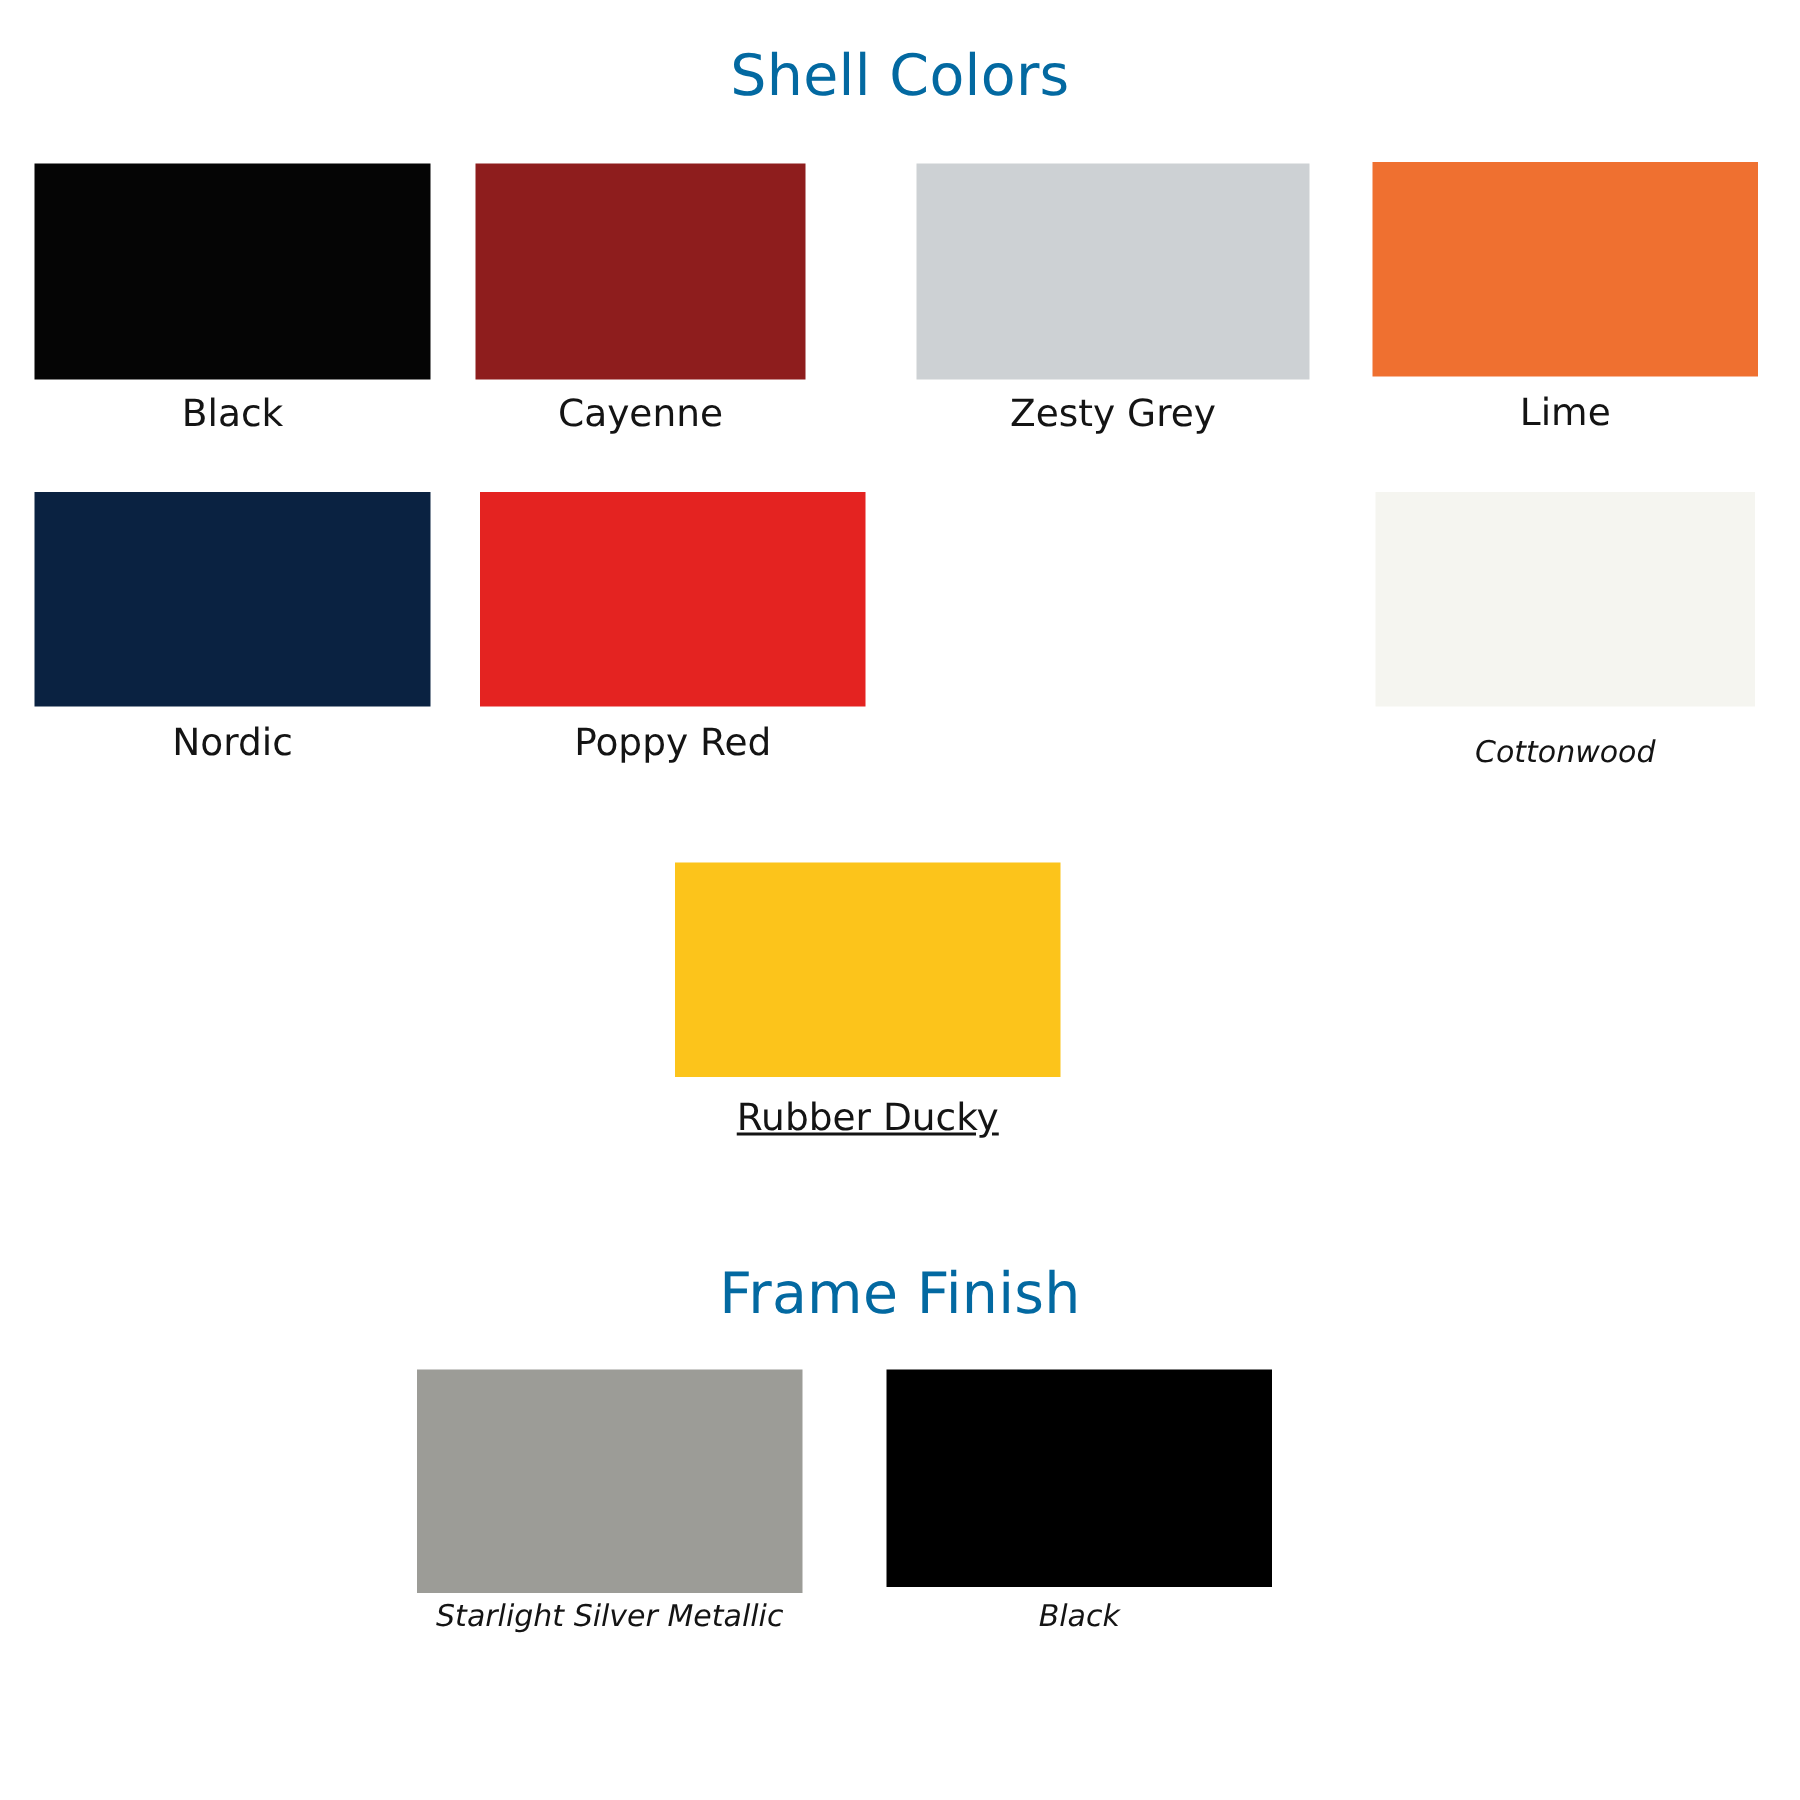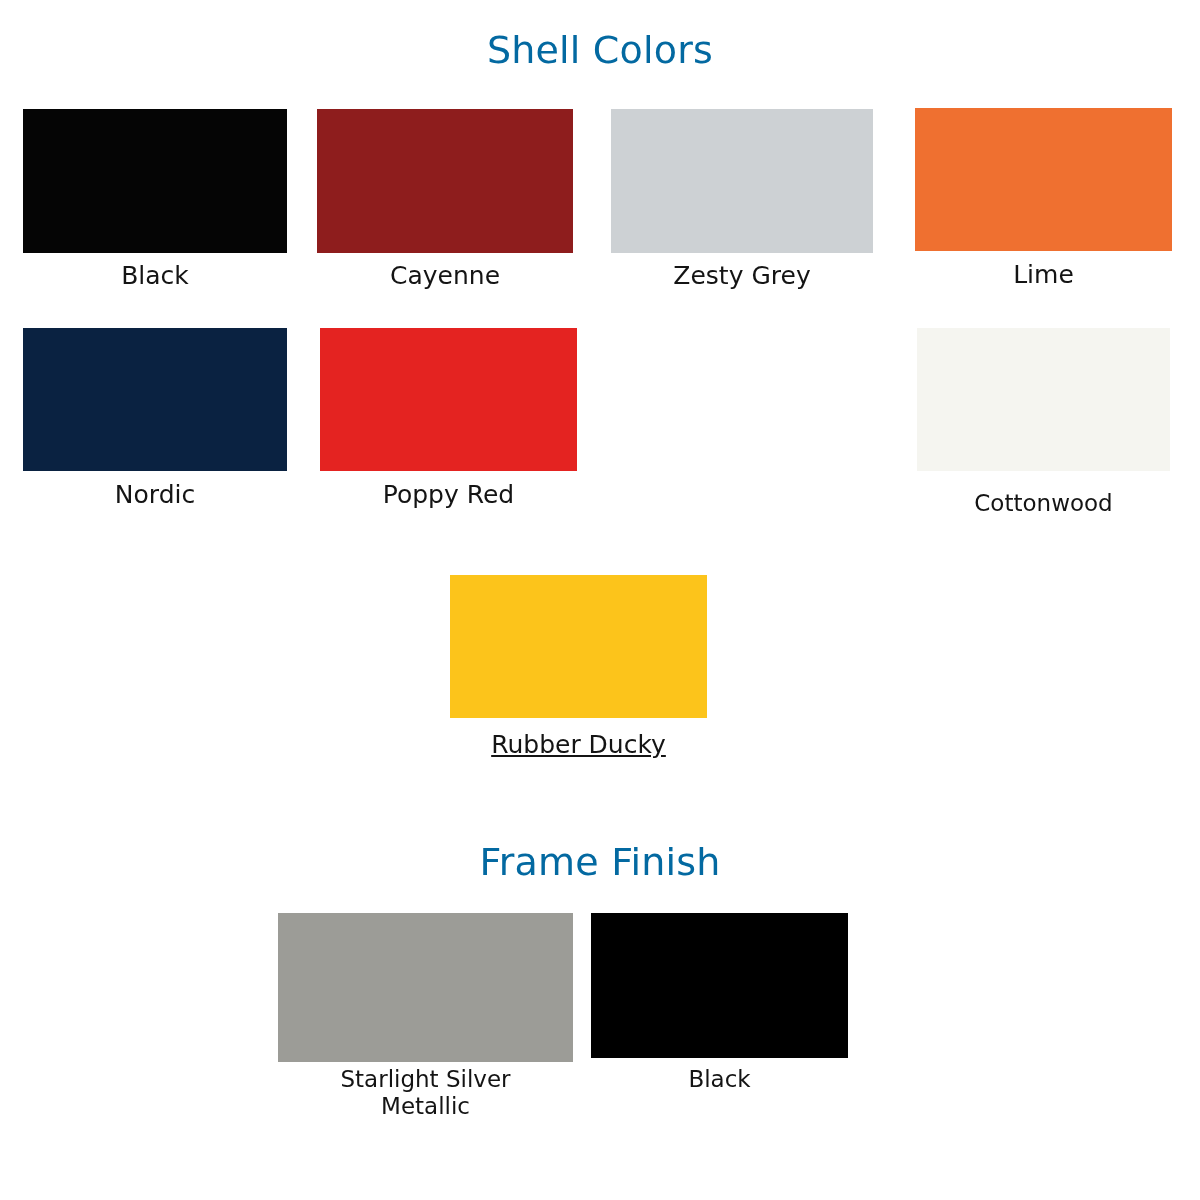--- a/index.html
+++ b/index.html
@@ -55,36 +55,36 @@
     position: absolute;
     left: 50%;
     transform: translateX(-50%);
     text-align: center;
     font-size: 25px;
     font-weight: 400;
     color: #141414;
     white-space: nowrap;
     line-height: 1.18;
   }
-  .swatch-label.small { font-size: 23px; }
+  .swatch-label.small { font-size: 20px; font-style: italic; }
   .swatch-label.wrap  { white-space: normal; width: 260px; }
 </style>
 </head>
 <body>
 
 <div class="sheet">
 
   <div class="section-title shell">Shell Colors</div>
 
   <div class="swatch-cell" style="left:23px; top:109px; width:264px; height:144px;">
     <span class="swatch-chip" style="background:#050505;"></span>
     <div class="swatch-label" style="top:152px;">Black</div>
   </div>
 
-  <div class="swatch-cell" style="left:317px; top:109px; width:256px; height:144px;">
+  <div class="swatch-cell" style="left:317px; top:109px; width:220px; height:144px;">
     <span class="swatch-chip" style="background:#8E1D1D;"></span>
     <div class="swatch-label" style="top:152px;">Cayenne</div>
   </div>
 
   <div class="swatch-cell" style="left:611px; top:109px; width:262px; height:144px;">
     <span class="swatch-chip" style="background:#CDD1D4;"></span>
     <div class="swatch-label" style="top:152px;">Zesty Grey</div>
   </div>
 
   <div class="swatch-cell" style="left:915px; top:108px; width:257px; height:143px;">
@@ -108,21 +108,21 @@
     <div class="swatch-label small" style="top:162px;">Cottonwood</div>
   </div>
 
   <div class="swatch-cell" style="left:450px; top:575px; width:257px; height:143px;">
     <span class="swatch-chip" style="background:#FCC41B;"></span>
     <div class="swatch-label" style="top:155px;text-decoration:underline;">Rubber Ducky</div>
   </div>
 
   <div class="section-title frame">Frame Finish</div>
 
-  <div class="swatch-cell" style="left:278px; top:913px; width:295px; height:149px;border-radius:13px;">
+  <div class="swatch-cell" style="left:278px; top:913px; width:257px; height:149px;border-radius:13px;">
     <span class="swatch-chip" style="background:#9C9C97;"></span>
     <div class="swatch-label small wrap" style="top:153px;">Starlight Silver Metallic</div>
   </div>
 
   <div class="swatch-cell" style="left:591px; top:913px; width:257px; height:145px;">
     <span class="swatch-chip" style="background:#000000;"></span>
     <div class="swatch-label small" style="top:153px;">Black</div>
   </div>
 
 </div>

